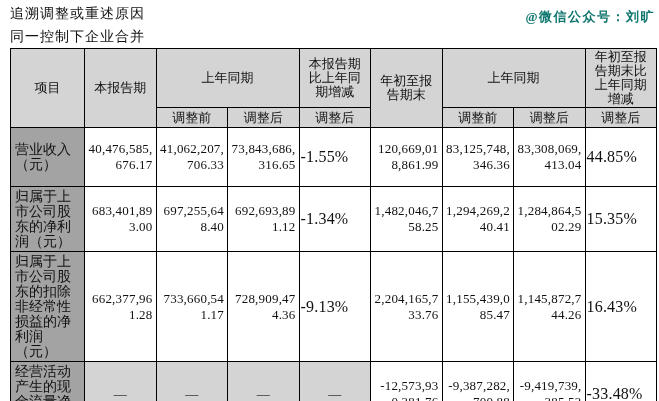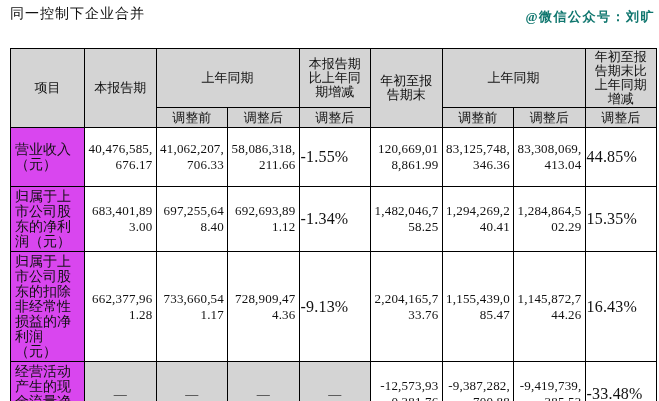--- a/index.html
+++ b/index.html
@@ -19,40 +19,41 @@
     border-collapse:collapse;table-layout:fixed;
   }
   table.fin th,table.fin td{
     border:1px solid #000;overflow:hidden;font-weight:normal;
   }
   .hdr{
     background:#d4d4d4;font-size:13px;line-height:14px;
     text-align:center;vertical-align:middle;padding:1px 3px;
   }
   .lbl{
-    background:#d946ef;font-size:14px;line-height:15px;
+    background:#a3a3a3;font-size:14px;line-height:15px;
     text-align:left;vertical-align:middle;padding:2px 4px;
   }
   .num{
     font-size:13px;line-height:16px;letter-spacing:0.2px;
     text-align:right;vertical-align:middle;padding:13px 3px;word-break:break-all;
   }
   .pct{
     font-size:16px;text-align:left;vertical-align:middle;letter-spacing:0.2px;
   }
   .dash{
     background:#d4d4d4;font-size:13px;text-align:center;vertical-align:middle;
   }
   tr.h1{height:56px;} tr.h2{height:20px;}
   tr.r1{height:40px;} tr.r2{height:65px;} tr.r3{height:105px;} tr.r4{height:61px;}
 </style>
 </head>
 <body>
 
 <div class="titles">
+  <div class="title-line">追溯调整或重述原因</div>
   <div class="title-line">同一控制下企业合并</div>
 </div>
 
 <div class="watermark">@微信公众号：刘旷</div>
 
 <table class="fin">
   <colgroup>
     <col style="width:74px">
     <col>
       <col>
@@ -79,21 +80,21 @@
     <th class="hdr">调整后</th>
     <th class="hdr">调整前</th>
     <th class="hdr">调整后</th>
     <th class="hdr">调整后</th>
   </tr>
 
   <tr class="r1">
     <td class="lbl">营业收入（元）</td>
     <td class="num">40,476,585,676.17</td>
     <td class="num">41,062,207,706.33</td>
-    <td class="num">58,086,318,211.66</td>
+    <td class="num">73,843,686,316.65</td>
     <td class="pct">-1.55%</td>
     <td class="num">120,669,018,861.99</td>
     <td class="num">83,125,748,346.36</td>
     <td class="num">83,308,069,413.04</td>
     <td class="pct">44.85%</td>
   </tr>
 
   <tr class="r2">
     <td class="lbl">归属于上市公司股东的净利润（元）</td>
     <td class="num">683,401,893.00</td>

